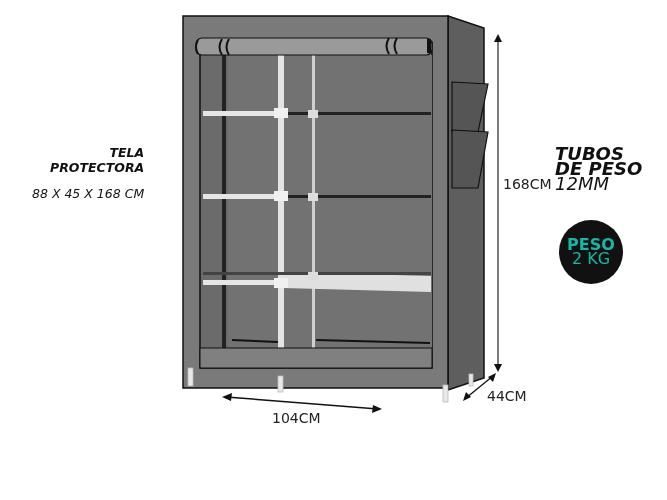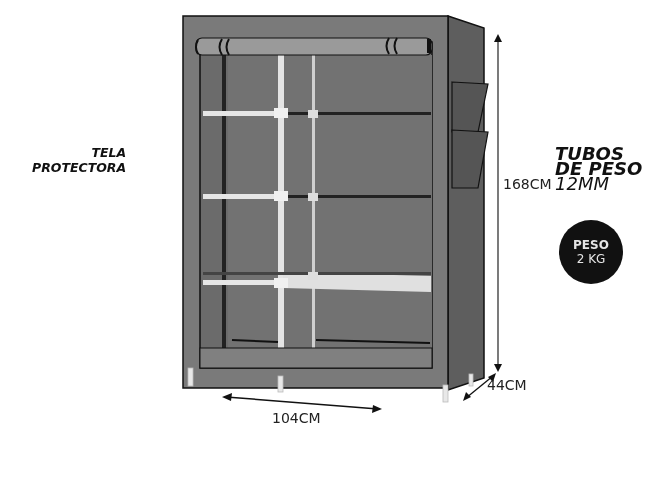--- a/index.html
+++ b/index.html
@@ -14,23 +14,23 @@
     .txt { position: absolute; white-space: nowrap; }
     .left-block { left: 32px; top: 145px; font-size: 12.5px; line-height: 15px; font-style: italic; text-align: right; }
     .left-block .b { font-weight: bold; }
     .left-block .gap { height: 11px; }
     .right-block { left: 555px; top: 146px; font-size: 18px; line-height: 15px; font-style: italic; }
     .right-block .b { font-weight: bold; }
     .dim-label { font-size: 14px; color: #222; }
     .peso {
       position: absolute; left: 559px; top: 220px;
       width: 64px; height: 64px; border-radius: 50%;
-      background: #111; color: #e5e5e5;
+      background: #111; color: #14b8a6;
       display: flex; flex-direction: column; align-items: center; justify-content: center;
-      font-size: 12px; line-height: 14px;
+      font-size: 16px; line-height: 14px;
     }
     .peso .b { font-weight: bold; }
     svg.product { position: absolute; left: 0; top: 0; }
   </style>
 </head>
 <body>
 
 <svg class="product" width="667" height="500" viewBox="0 0 667 500">
 
   <polygon points="448,16 484,28 484,378 448,390" fill="#5e5e5e" stroke="#111" stroke-width="1.5"></polygon>
@@ -101,28 +101,29 @@
     <line x1="466" y1="398" x2="493" y2="376"></line>
     <polygon points="463,401 466,392 471,397" stroke="none"></polygon>
     <polygon points="496,373 493,382 488,377" stroke="none"></polygon>
   </g>
 </svg>
 
 <div class="txt left-block">
   <div class="b">TELA</div>
   <div class="b">PROTECTORA</div>
   <div class="gap"></div>
+  <div>88 X 45 X 168 CM</div>
 </div>
 
 <div class="txt right-block">
   <div class="b">TUBOS</div>
   <div class="b">DE PESO</div>
   <div>12MM</div>
 </div>
 
 <div class="peso">
   <div class="b">PESO</div>
   <div>2 KG</div>
 </div>
 
 <div class="txt dim-label" style="left:503px; top:176px;">168CM</div>
 <div class="txt dim-label" style="left:272px; top:410px;">104CM</div>
-<div class="txt dim-label" style="left:487px; top:377px;">44CM</div>
+<div class="txt dim-label" style="left:487px; top:388px;">44CM</div>
 
 </body></html>

